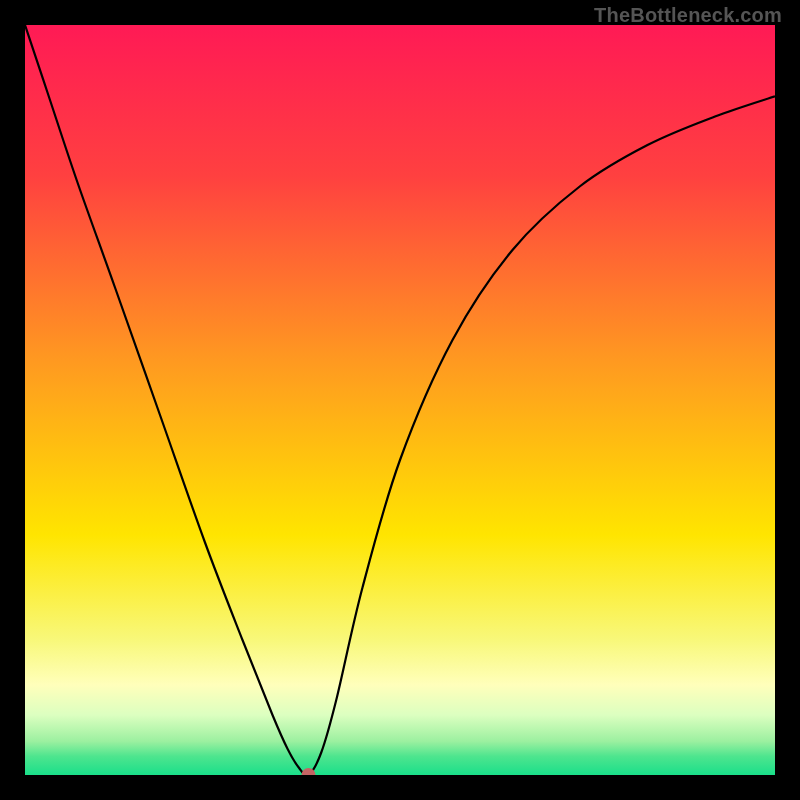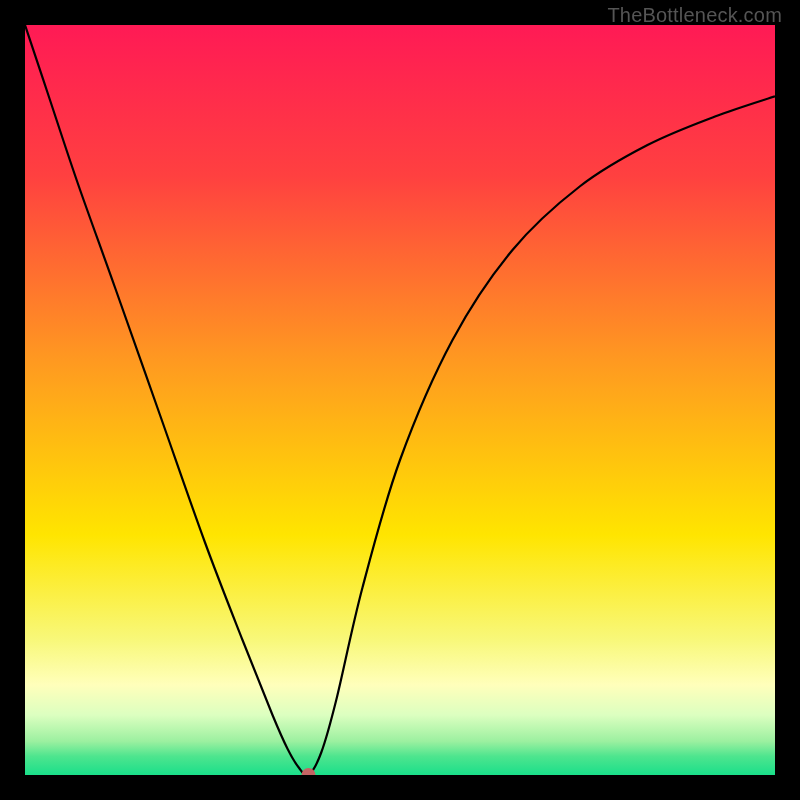--- a/index.html
+++ b/index.html
@@ -16,21 +16,21 @@
     height: 800px;
     background: #000;
     position: relative;
   }
   .watermark {
     position: absolute;
     top: 4px;
     right: 18px;
     color: #555;
     font-size: 20px;
-    font-weight: 400;
+    font-weight: 700;
     z-index: 5;
     letter-spacing: 0.2px;
   }
   .plot {
     position: absolute;
     left: 25px;
     top: 25px;
     width: 750px;
     height: 750px;
     overflow: hidden;

